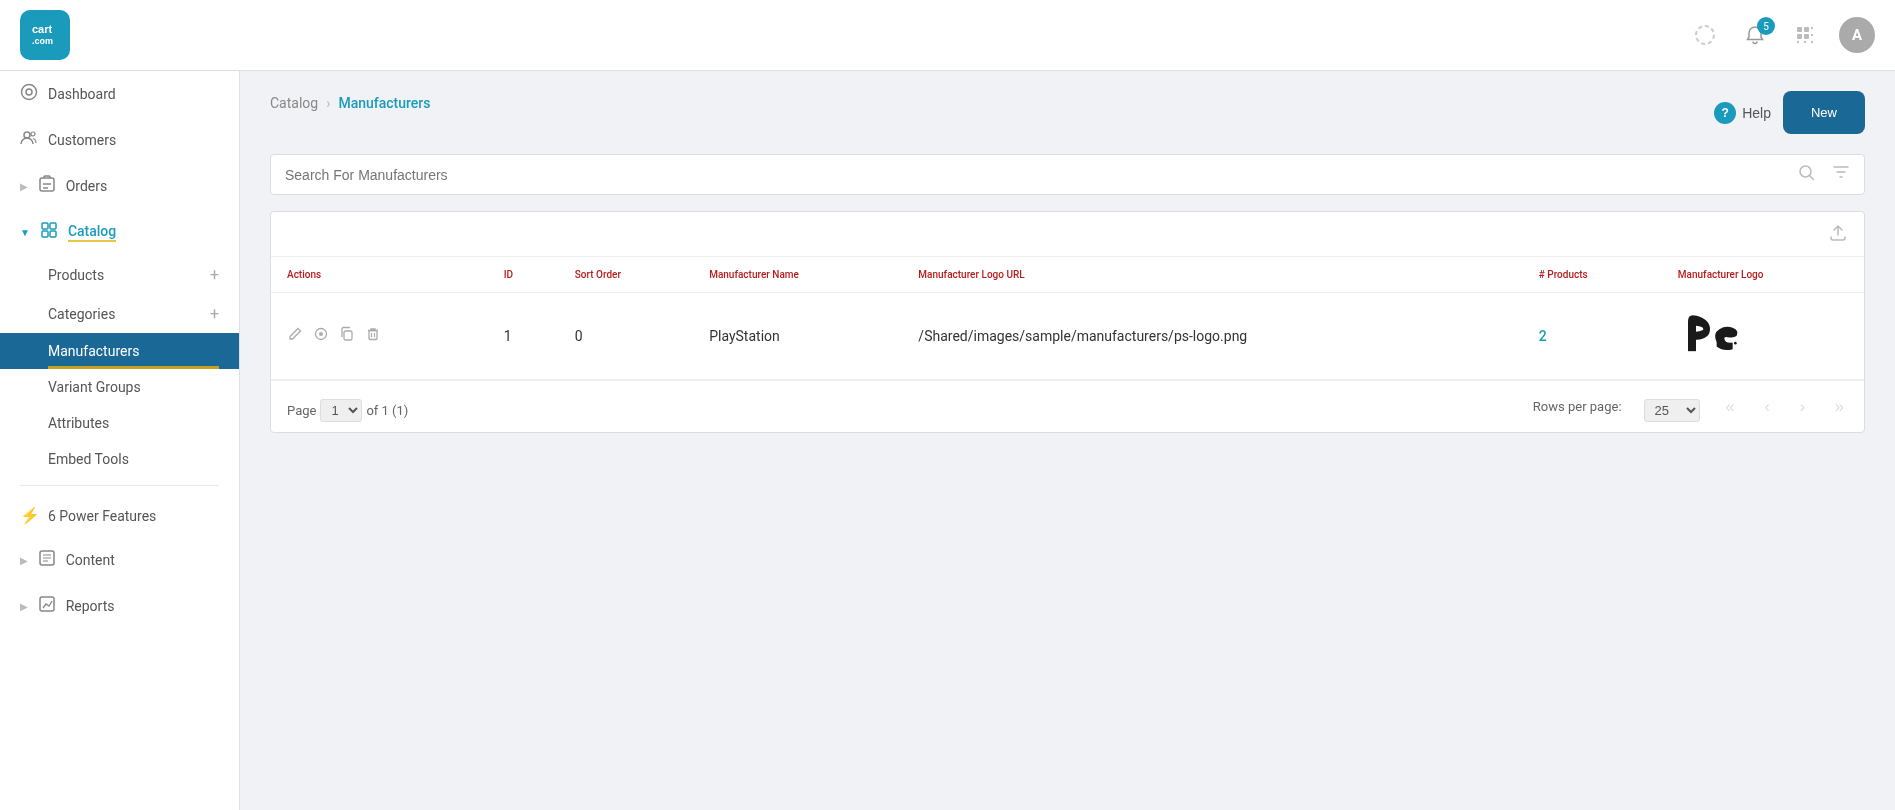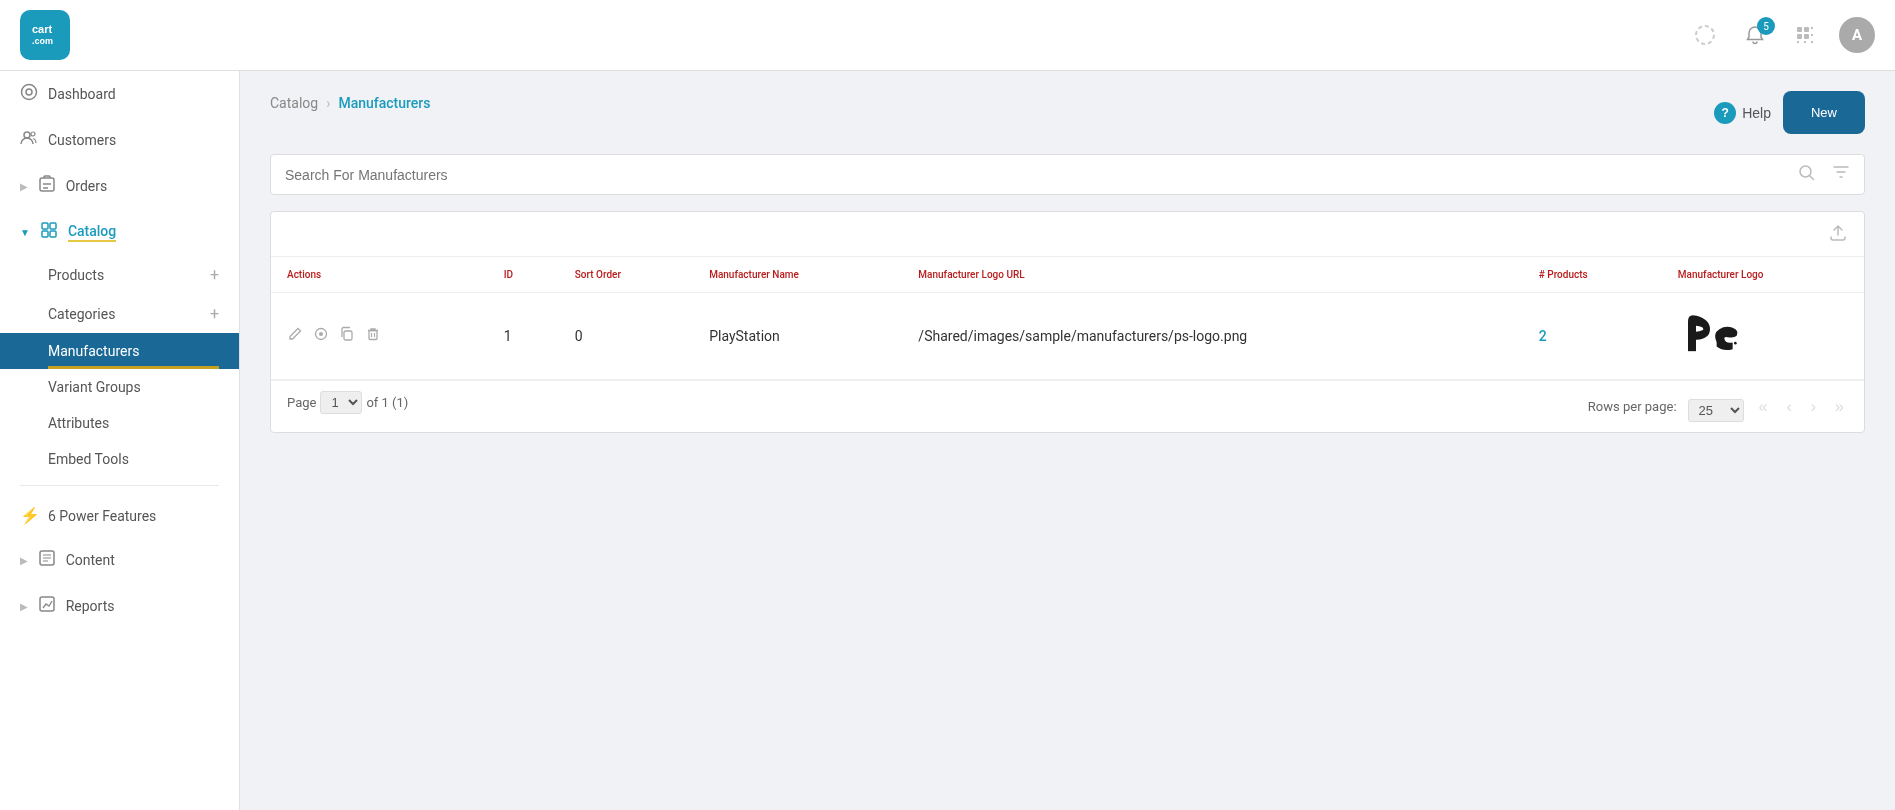--- a/index.html
+++ b/index.html
@@ -305,21 +305,21 @@
 
     
     .ps-logo {
       width: 80px;
       height: 55px;
     }
 
     
     .pagination-bar {
       display: flex;
-      align-items: flex-start;
+      align-items: flex-end;
       justify-content: space-between;
       padding: 10px 16px;
       border-top: 1px solid #eee;
       font-size: 13px;
       color: #666;
     }
     .page-select-group {
       display: flex;
       align-items: center;
       gap: 4px;
@@ -327,21 +327,21 @@
     .page-select {
       border: 1px solid #ddd;
       border-radius: 3px;
       padding: 2px 6px;
       font-size: 13px;
       color: #555;
     }
     .rows-per-page-group {
       display: flex;
       align-items: center;
-      gap: 11px;
+      gap: 22px;
     }
     .rows-select {
       border: 1px solid #ddd;
       border-radius: 3px;
       padding: 2px 6px;
       font-size: 13px;
       color: #555;
       margin-top: 8px;
     }
     .nav-btn {

